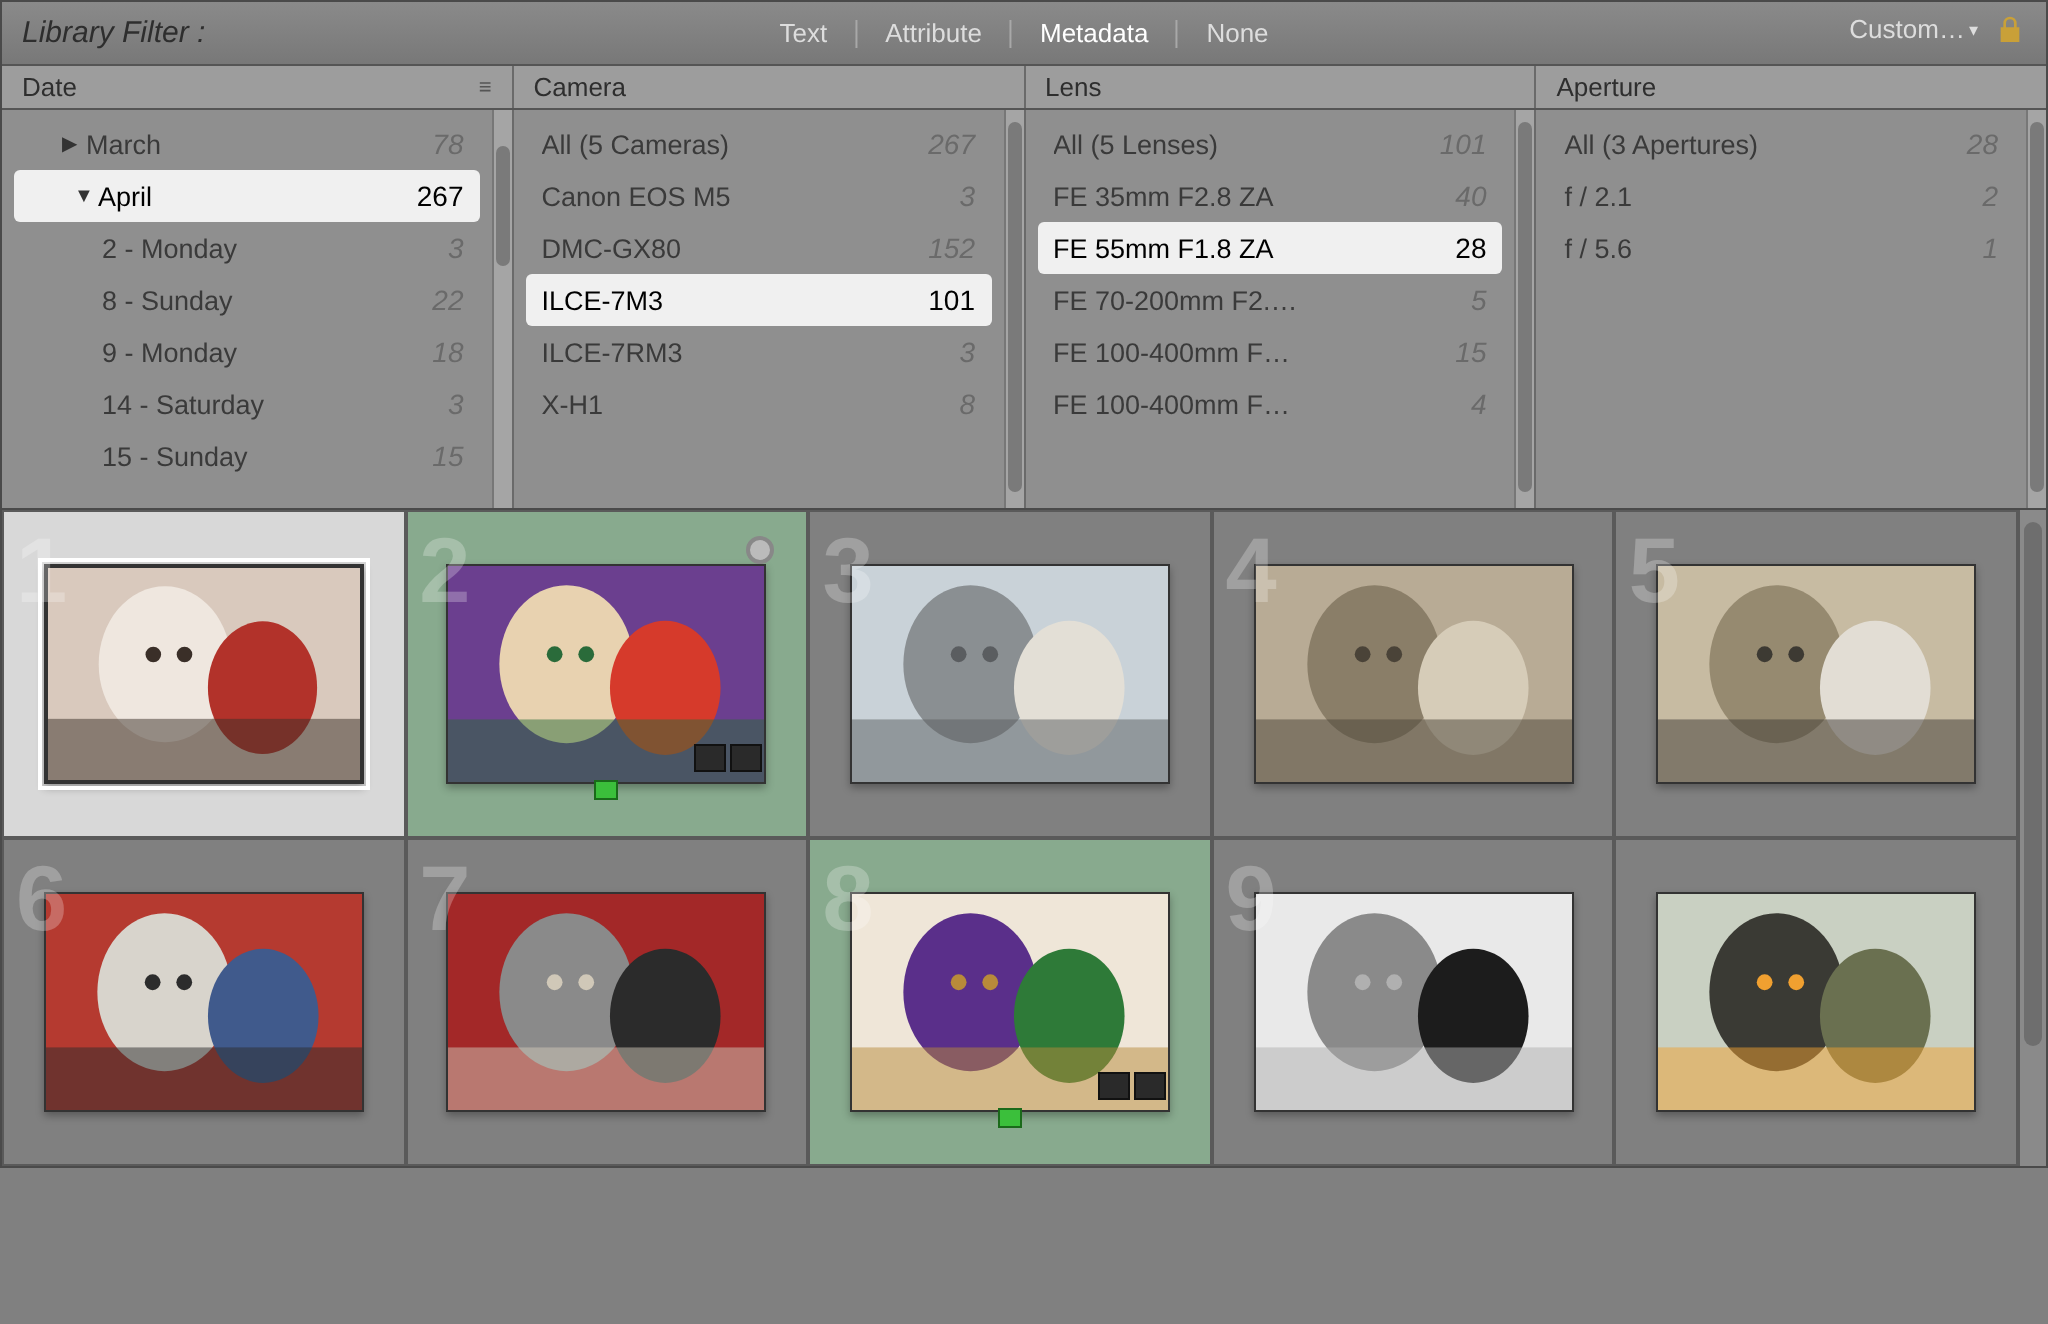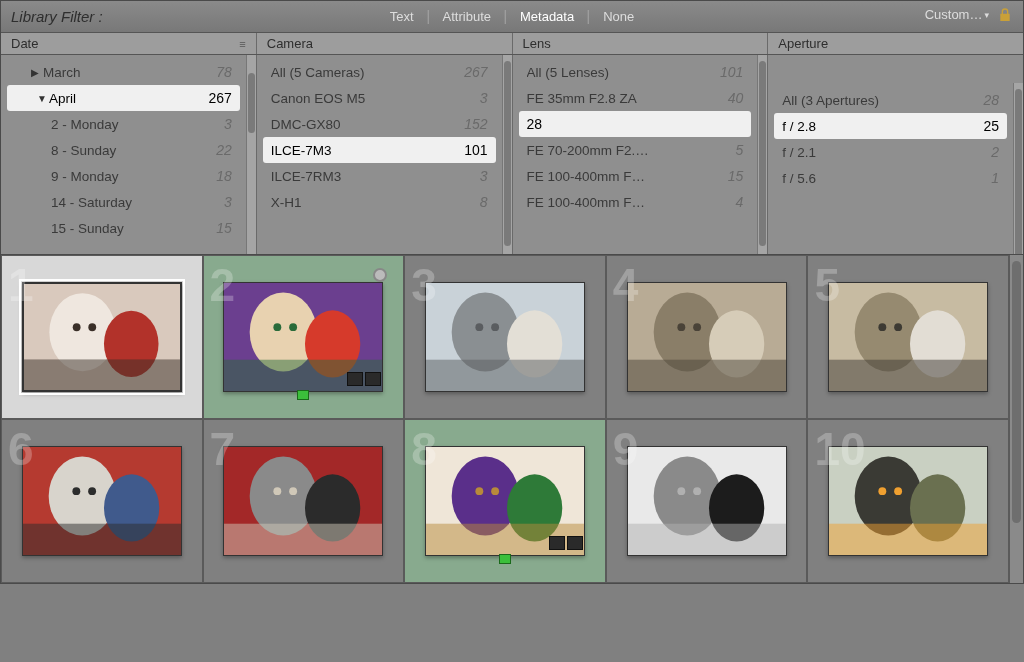--- a/index.html
+++ b/index.html
@@ -16,21 +16,21 @@
   .custom-drop { color: #ddd; font-size: 13px; cursor: pointer; display: flex; align-items: center; gap: 2px;}
   .lock-icon { width: 16px; height: 16px; }
   
   .col-headers { height: 22px; display: flex; background: #9d9d9d; border-bottom: 1px solid #555; }
   .col-header { flex: 1; display: flex; align-items: center; padding: 0 10px; font-size: 13px; color: #2e2e2e; border-right: 1px solid #6a6a6a; position: relative; }
   .col-header:last-child { border-right: none; }
   .col-header .sort-icon { position: absolute; right: 10px; font-size: 11px; color: #555; }
   
   .filter-body { height: 200px; display: flex; border-bottom: 1px solid #4a4a4a; background: #8f8f8f; }
   .filter-col { flex: 1; overflow: hidden; position: relative; border-right: 1px solid #6a6a6a; display: flex; }
-  .filter-col:last-child { border-right: none; margin-top: 28px; }
+  .filter-col:last-child { border-right: none; }
   .filter-list { flex: 1; overflow-y: auto; padding: 4px 0; }
   .filter-row { display: flex; align-items: center; padding: 5px 14px; cursor: pointer; font-size: 13.5px; color: #3a3a3a; }
   .filter-row .label { flex: 1; white-space: nowrap; overflow: hidden; text-overflow: ellipsis; }
   .filter-row .count { color: #6a6a6a; font-style: italic; font-size: 14px; }
   .filter-row.selected { background: #f0f0f0; border-radius: 3px; margin: 0 6px; padding: 5px 8px; color: #000; }
   .filter-row.selected .count { color: #000; font-style: normal; font-weight: 500;}
   .filter-row .tri { display: inline-block; width: 12px; font-size: 10px; color: #333; }
   .filter-row.indent1 { padding-left: 30px; }
   .filter-row.indent2 { padding-left: 50px; }
   .col-scroll { width: 10px; background: #a5a5a5; border-left: 1px solid #777; position: relative; }
@@ -161,20 +161,21 @@
         <div class="filter-list">
           <div class="filter-row">
             <span class="label">All (5 Lenses)</span>
             <span class="count">101</span>
           </div>
           <div class="filter-row">
             <span class="label">FE 35mm F2.8 ZA</span>
             <span class="count">40</span>
           </div>
           <div class="filter-row selected">
+            <span class="label">FE 55mm F1.8 ZA</span>
             <span class="count">28</span>
           </div>
           <div class="filter-row">
             <span class="label">FE 70-200mm F2.…</span>
             <span class="count">5</span>
           </div>
           <div class="filter-row">
             <span class="label">FE 100-400mm F…</span>
             <span class="count">15</span>
           </div>
@@ -185,24 +186,20 @@
         </div>
         <div class="col-scroll">
           <div class="thumb" style="top: 6px; height: 185px;"></div>
         </div>
       </div>
       <div class="filter-col">
         <div class="filter-list">
           <div class="filter-row">
             <span class="label">All (3 Apertures)</span>
             <span class="count">28</span>
-          </div>
-          <div class="filter-row selected">
-            <span class="label">f / 2.8</span>
-            <span class="count">25</span>
           </div>
           <div class="filter-row">
             <span class="label">f / 2.1</span>
             <span class="count">2</span>
           </div>
           <div class="filter-row">
             <span class="label">f / 5.6</span>
             <span class="count">1</span>
           </div>
         </div>
@@ -336,21 +333,20 @@
     <rect width="160" height="110" fill="#e9e9e9"></rect>
     <ellipse cx="60" cy="50" rx="34" ry="40" fill="#8a8a8a"></ellipse>
     <ellipse cx="110" cy="62" rx="28" ry="34" fill="#1c1c1c"></ellipse>
     <rect x="0" y="78" width="160" height="32" fill="#b0b0b0" opacity="0.5"></rect>
     <circle cx="54" cy="45" r="4" fill="#b0b0b0"></circle>
     <circle cx="70" cy="45" r="4" fill="#b0b0b0"></circle>
   </svg>
           </div>
         </div>
         <div class="cell">
-          <div class="cell-num">10</div>
           <div class="thumb-img">
             <svg viewBox="0 0 160 110" preserveAspectRatio="xMidYMid slice">
     <rect width="160" height="110" fill="#c9d0c2"></rect>
     <ellipse cx="60" cy="50" rx="34" ry="40" fill="#3a3a34"></ellipse>
     <ellipse cx="110" cy="62" rx="28" ry="34" fill="#6a7050"></ellipse>
     <rect x="0" y="78" width="160" height="32" fill="#f0a030" opacity="0.5"></rect>
     <circle cx="54" cy="45" r="4" fill="#f0a030"></circle>
     <circle cx="70" cy="45" r="4" fill="#f0a030"></circle>
   </svg>
           </div>

